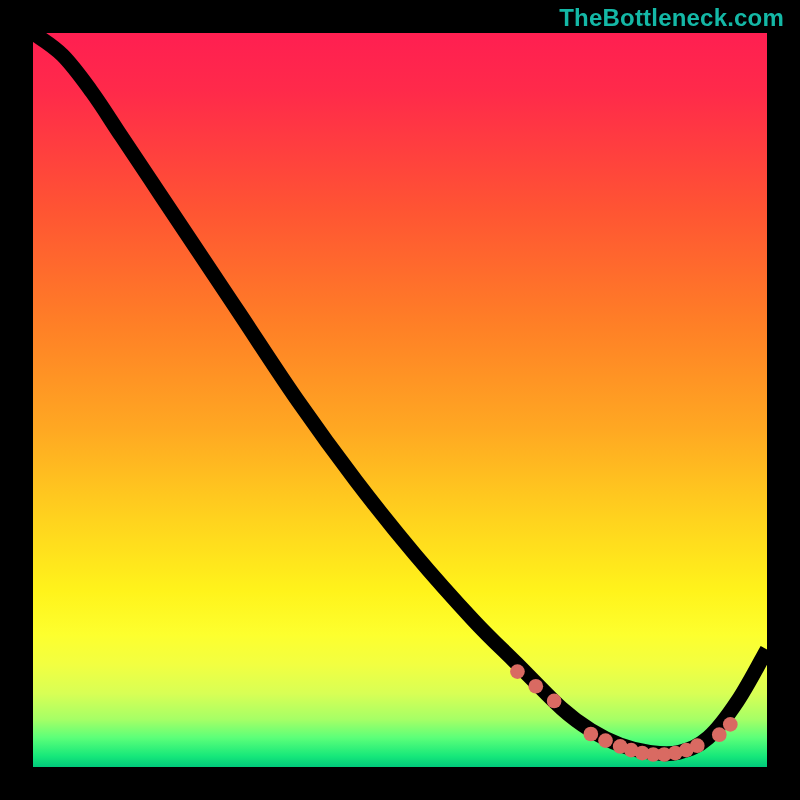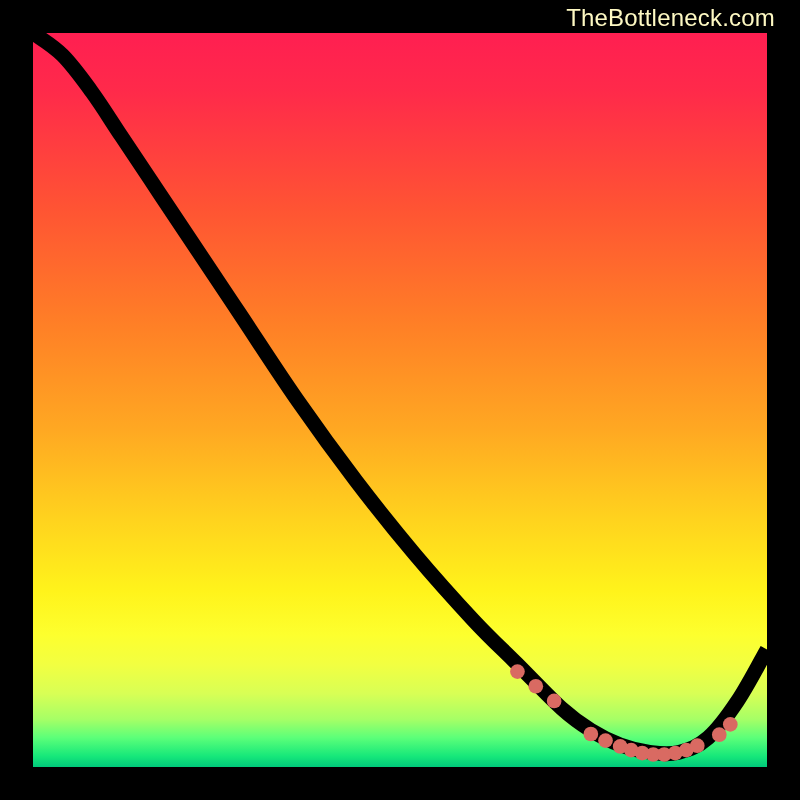--- a/index.html
+++ b/index.html
@@ -13,24 +13,24 @@
   }
   .frame {
     position: relative;
     width: 800px;
     height: 800px;
     background: #000;
   }
   .watermark {
     position: absolute;
     top: 4px;
-    right: 25px;
-    color: #fef9c3;
+    right: 16px;
+    color: #14b8a6;
     font-size: 24px;
-    font-weight: 400;
+    font-weight: 700;
     letter-spacing: 0.2px;
     z-index: 20;
   }
   .plot-box {
     position: absolute;
     left: 33px;
     top: 33px;
     width: 734px;
     height: 734px;
     overflow: hidden;

